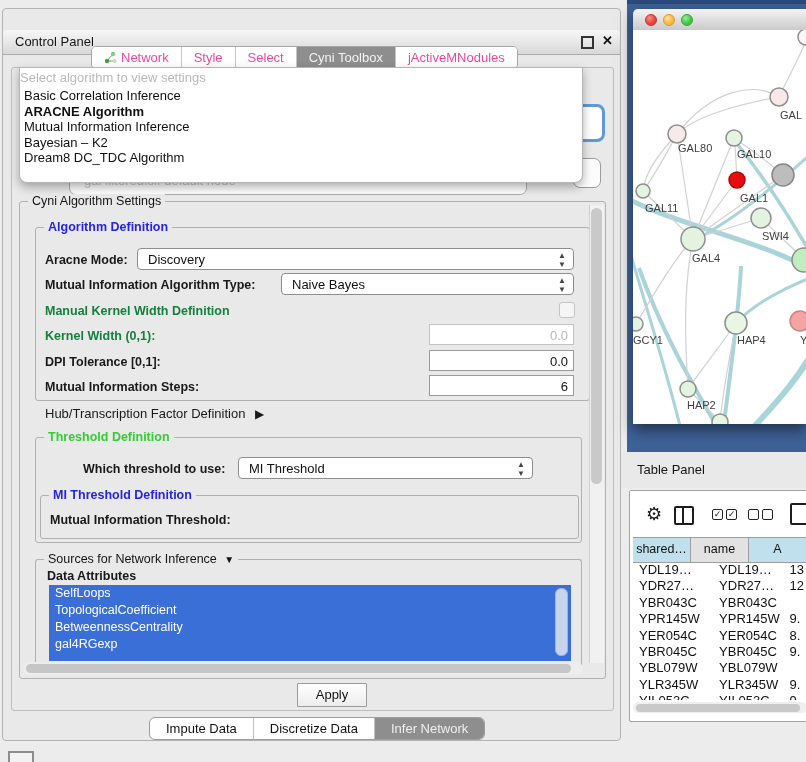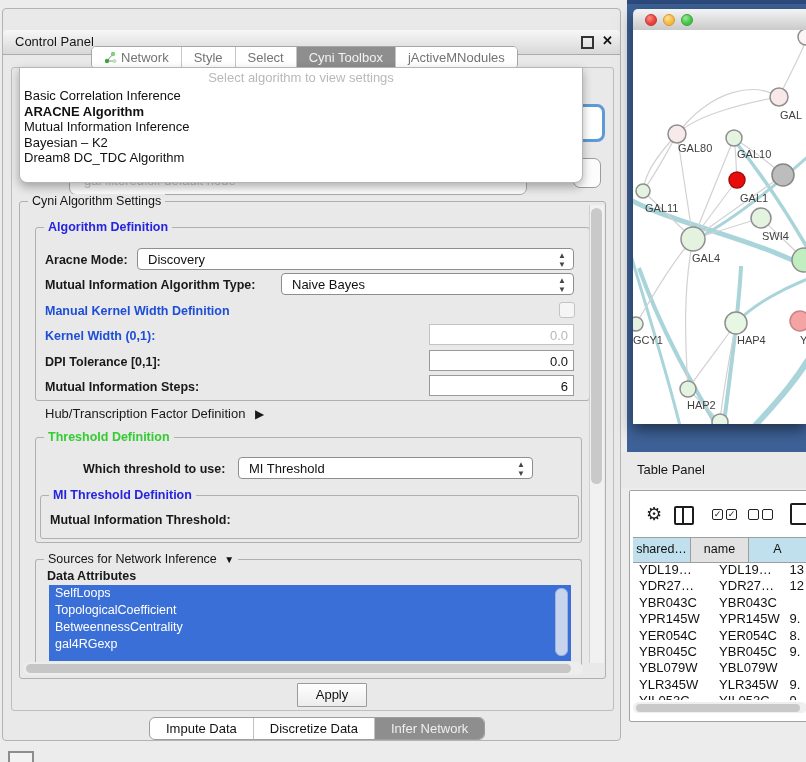--- a/index.html
+++ b/index.html
@@ -11,53 +11,53 @@
   .cp-title{position:absolute;left:0;top:0;width:100%;height:24px;
       background:linear-gradient(#f7f7f7,#d8d8d8);border-bottom:1px solid #ababab;
       border-radius:4px 4px 0 0;margin-top:21px;}
   .cp-title .t{position:absolute;left:12px;top:4px;font-size:13px;color:#151515;}
   .float-ic{position:absolute;right:26px;top:6px;width:9px;height:9px;border:2px solid #333;}
   .close-ic{position:absolute;right:7px;top:3px;font-size:13px;font-weight:bold;color:#111;}
 
   
   .tabstrip{position:absolute;left:88px;top:37px;height:21px;display:flex;
       background:#fff;border:1px solid #a6a6a6;border-radius:5px;overflow:hidden;}
-  .tab{display:flex;align-items:center;gap:4px;padding:0 12px;font-size:13px;color:#737373;
+  .tab{display:flex;align-items:center;gap:4px;padding:0 12px;font-size:13px;color:#ec4899;
       border-right:1px solid #c6c6c6;background:#fff;white-space:nowrap;}
   .tab:last-child{border-right:none;}
   .tab.selected{background:#8e8e8e;color:#f2f2f2;}
 
   
   .inner-frame{position:absolute;left:8px;top:58px;width:601px;height:642px;
       border:1px solid #bdbdbd;border-radius:3px;}
   .frag-blue{position:absolute;left:568px;top:95px;width:28px;height:32px;
       border:3px solid #5e9ad8;border-radius:8px;background:#fff;}
   .frag-combo{position:absolute;left:570px;top:149px;width:26px;height:28px;
       border:1.5px solid #9c9c9c;border-radius:7px;background:#fcfcfc;}
   .hidden-combo{position:absolute;left:66px;top:158px;width:442px;height:26px;
       border:1.5px solid #ababab;border-radius:7px;background:#fcfcfc;
       font-size:13px;color:#c2c2c2;line-height:26px;padding-left:14px;}
 
   
   .popup{position:absolute;left:16px;top:58px;width:562px;height:114px;background:#fff;
       border:1px solid #b5b5b5;border-radius:0 0 8px 8px;box-shadow:0 4px 10px rgba(0,0,0,.3);
       z-index:5;}
-  .dd-prompt{height:20px;line-height:20px;text-align:center;color:#b9b9b9;font-size:13px;}
+  .dd-prompt{height:20px;line-height:20px;text-align:left;color:#b9b9b9;font-size:13px;}
   .dd-item{height:15.6px;line-height:15.6px;padding-left:4px;font-size:13px;color:#101010;}
   .dd-item.selected{font-weight:bold;}
 
   
   .grp{position:absolute;border:1px solid #b0b0b0;border-radius:3px;}
   .glabel{position:absolute;top:-8px;left:8px;background:#e9e9e9;padding:0 4px;
       font-size:12.5px;color:#141414;white-space:nowrap;}
   .glabel.blue{color:#2525e0;font-weight:bold;}
   .glabel.green{color:#33cc33;font-weight:bold;}
 
   .flabel{position:absolute;font-size:12.5px;font-weight:bold;color:#191919;white-space:nowrap;}
-  .flabel.dis{color:#1d4ed8;}
+  .flabel.dis{color:#15803d;}
   .plain{font-weight:normal;font-size:13px;}
 
   .combo{position:absolute;height:22px;background:#fff;border:1px solid #8e8e8e;border-radius:4px;
       font-size:13px;color:#111;line-height:22px;padding-left:10px;box-sizing:border-box;}
   .combo .arrows{position:absolute;right:7px;top:2px;display:flex;flex-direction:column;line-height:9px;
       font-size:8px;color:#444;}
   .numin{position:absolute;height:21px;background:#fff;border:1px solid #9a9a9a;
       font-size:13px;color:#111;line-height:21px;text-align:right;padding-right:5px;box-sizing:border-box;}
   .numin.dis{border-color:#c3c3c3;color:#b9b9b9;}
   .chk{position:absolute;width:14px;height:14px;border:1px solid #c4c4c4;border-radius:3px;background:#f5f5f5;}

